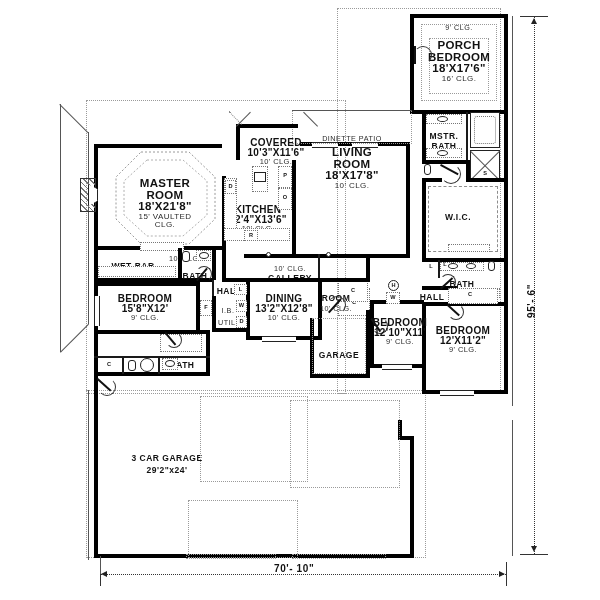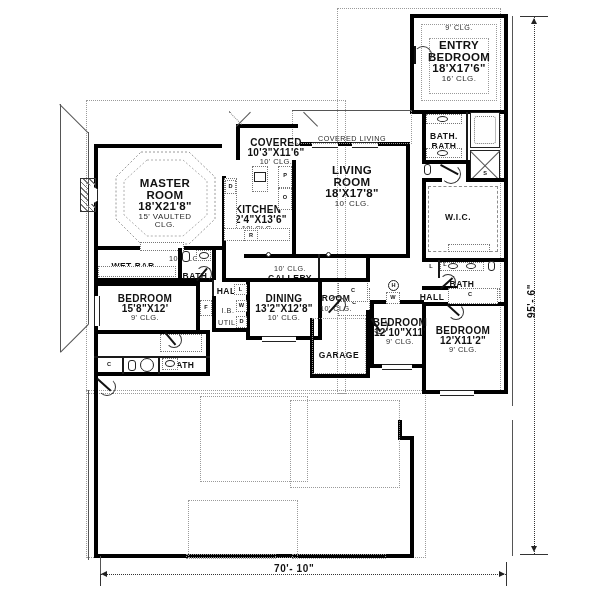--- a/index.html
+++ b/index.html
@@ -102,38 +102,38 @@
 
   <div class="wall wall-h" style="left:410px;top:14px;width:98px;"></div>
   <div class="wall wall-v" style="left:504px;top:14px;height:380px;"></div>
   <div class="wall wall-v" style="left:410px;top:14px;height:100px;"></div>
   <div class="wall wall-h" style="left:410px;top:110px;width:98px;"></div>
 
   <div class="dash-box" style="left:421px;top:24px;width:76px;height:77px;"></div>
   <div class="dash-box" style="left:429px;top:38px;width:60px;height:56px;"></div>
 
   <div class="lbl big" style="left:459px;top:40px;">
-    <span class="n">ENTRY</span>
+    <span class="n">PORCH</span>
     <span class="n">BEDROOM</span>
     <span class="d">18'X17'6"</span>
     <span class="c">16' CLG.</span>
   </div>
   <div class="lbl" style="left:459px;top:17px;">
     <span class="xsml">9' CLG.</span>
   </div>
 
   <div class="leaf" style="left:414px;top:46px;width:1.5px;height:18px;"></div>
   <div class="swing swing-tr" style="left:414px;top:46px;width:18px;height:18px;"></div>
 
   <div class="wall wall-v" style="left:422px;top:110px;height:54px;"></div>
   <div class="wall wall-h" style="left:422px;top:160px;width:44px;"></div>
   <div class="twall twall-v" style="left:466px;top:112px;height:52px;"></div>
 
   <div class="lbl" style="left:444px;top:126px;">
-    <span class="sml">BATH.</span>
+    <span class="sml">MSTR.</span>
     <span class="sml" style="display:block">BATH</span>
   </div>
 
   <div class="fxd" style="left:426px;top:114px;width:36px;height:10px;"></div>
   <div class="oval" style="left:437px;top:116px;width:11px;height:6px;"></div>
   <div class="fxd" style="left:426px;top:148px;width:36px;height:10px;"></div>
   <div class="oval" style="left:437px;top:150px;width:11px;height:6px;"></div>
   <div class="fx" style="left:424px;top:164px;width:7px;height:11px;border-radius:3px;"></div>
 
   <div class="fx" style="left:470px;top:112px;width:30px;height:36px;"></div>
@@ -215,32 +215,32 @@
   <div class="fxd" style="left:338px;top:280px;width:30px;height:22px;"></div>
   <div class="mk" style="left:348px;top:288px;width:10px;">C</div>
   <div class="circ" style="left:388px;top:280px;width:11px;height:11px;"></div>
   <div class="mk" style="left:388px;top:283px;width:11px;">H</div>
   <div class="fxd" style="left:386px;top:292px;width:14px;height:12px;"></div>
   <div class="mk" style="left:386px;top:295px;width:14px;">W</div>
 
   <div class="wall wall-h" style="left:300px;top:142px;width:110px;"></div>
   <div class="wall wall-v" style="left:406px;top:142px;height:116px;"></div>
   <div class="wall wall-h" style="left:244px;top:254px;width:166px;"></div>
-  <div class="lbl big" style="left:352px;top:165px;">
+  <div class="lbl big" style="left:352px;top:147px;">
     <span class="n">LIVING</span>
     <span class="n">ROOM</span>
     <span class="d">18'X17'8"</span>
     <span class="c">10' CLG.</span>
   </div>
   <div class="win" style="left:312px;top:142px;width:26px;height:4px;"></div>
   <div class="win" style="left:352px;top:142px;width:26px;height:4px;"></div>
 
   <div class="dash-box" style="left:292px;top:110px;width:120px;height:34px;"></div>
   <div class="lbl" style="left:352px;top:128px;">
-    <span class="xsml">COVERED  LIVING</span>
+    <span class="xsml">DINETTE  PATIO</span>
   </div>
   <div class="thin thin-h" style="left:292px;top:110px;width:120px;"></div>
 
   <div class="wall wall-h" style="left:236px;top:124px;width:62px;"></div>
   <div class="wall wall-v" style="left:236px;top:124px;height:36px;"></div>
   <div class="dotline dot-top" style="left:224px;top:124px;width:18px;transform:rotate(45deg);transform-origin:right top;"></div>
   <div class="lbl mid" style="left:276px;top:138px;">
     <span class="n">COVERED</span>
     <span class="d">10'3"X11'6"</span>
     <span class="c">10' CLG.</span>
@@ -401,20 +401,24 @@
   <div class="lbl" style="left:339px;top:345px;">
     <span class="sml">GARAGE</span>
   </div>
   <div class="wall wall-h" style="left:310px;top:374px;width:58px;"></div>
 
   <div class="wall wall-v" style="left:94px;top:372px;height:186px;"></div>
   <div class="wall wall-h" style="left:94px;top:554px;width:320px;"></div>
   <div class="wall wall-v" style="left:410px;top:438px;height:118px;"></div>
   <div class="wall wall-h" style="left:398px;top:436px;width:16px;"></div>
   <div class="wall wall-v" style="left:398px;top:420px;height:18px;"></div>
+  <div class="lbl" style="left:167px;top:448px;">
+    <span class="sml">3 CAR GARAGE</span>
+    <span class="sml" style="display:block;margin-top:2px;">29'2"x24'</span>
+  </div>
 
   <div class="dash-box" style="left:200px;top:396px;width:108px;height:86px;"></div>
   <div class="dash-box" style="left:290px;top:400px;width:110px;height:88px;"></div>
   <div class="dash-box" style="left:188px;top:500px;width:110px;height:58px;"></div>
   <div class="dash-box" style="left:186px;top:554px;width:90px;height:5px;"></div>
   <div class="dash-box" style="left:292px;top:554px;width:94px;height:5px;"></div>
 
   <div class="leaf" style="left:98px;top:378px;width:18px;height:1.5px;transform:rotate(42deg);transform-origin:left top;"></div>
   <div class="swing swing-br" style="left:98px;top:378px;width:18px;height:18px;"></div>
   <div class="thin thin-v" style="left:88px;top:390px;height:170px;"></div>

